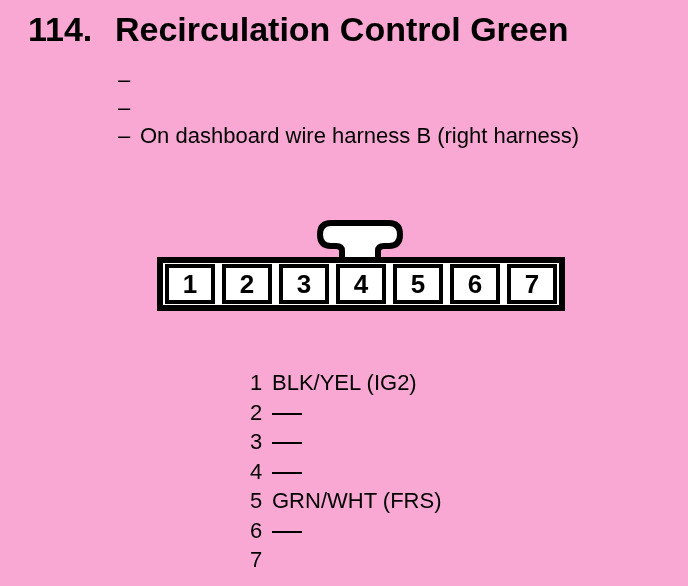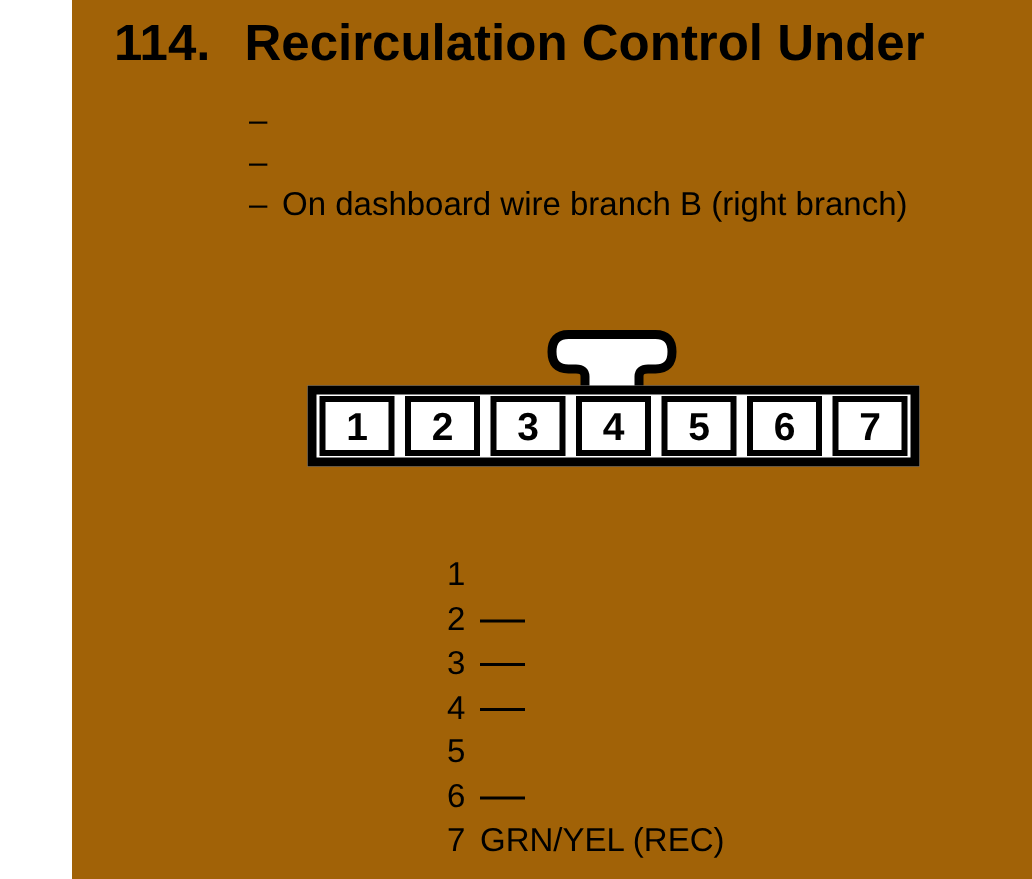--- a/index.html
+++ b/index.html
@@ -4,21 +4,21 @@
 <style>
   html, body { margin: 0; padding: 0; }
   body {
     width: 688px; height: 586px;
     background: #ffffff;
     color: #000000;
     font-family: "Liberation Sans", "DejaVu Sans", sans-serif;
     position: relative;
     overflow: hidden;
   }
-  .page { position: absolute; inset: 0; background: #a16207; margin-left: 48px; }
+  .page { position: absolute; inset: 0; background: #f9a8d4; }
 
   
   .heading {
     position: absolute; left: 28px; top: 10px;
     display: flex;
     font-weight: bold; font-size: 34px; line-height: 38px;
     white-space: nowrap;
   }
   .fig-num { width: 87px; flex: 0 0 87px; }
 
@@ -65,72 +65,73 @@
     align-self: center; margin-top: 3px;
   }
 </style>
 </head>
 <body>
 
 <div class="page">
 
   <div class="heading">
     <span class="fig-num">114.</span>
-    <span class="fig-title">Recirculation Control Under</span>
+    <span class="fig-title">Recirculation Control Green</span>
   </div>
 
   <div class="notes">
       <div class="note-row">
         <span class="note-dash">–</span>
       </div>
       <div class="note-row">
         <span class="note-dash">–</span>
       </div>
       <div class="note-row">
         <span class="note-dash">–</span>
-        <span class="note-text">On dashboard wire branch B (right branch)</span>
+        <span class="note-text">On dashboard wire harness B (right harness)</span>
       </div>
     </div>
 
   <svg class="latch" width="120" height="50" viewBox="300 212 120 50">
     <path d="M 342 262 L 342 251 Q 342 246 336 246 L 331 246 Q 320 246 320 234.5 Q 320 223 331 223 L 389 223 Q 400 223 400 234.5 Q 400 246 389 246 L 384 246 Q 378 246 378 251 L 378 262" fill="#ffffff" stroke="#000000" stroke-width="6"></path>
   </svg>
 
   <div class="connector">
       <div class="cavity">1</div>
       <div class="cavity">2</div>
       <div class="cavity">3</div>
       <div class="cavity">4</div>
       <div class="cavity">5</div>
       <div class="cavity">6</div>
       <div class="cavity">7</div>
     </div>
 
   <div class="pinlist">
       <div class="pin-row">
         <span class="pin-num">1</span>
+        <span class="pin-wire">BLK/YEL (IG2)</span>
       </div>
       <div class="pin-row">
         <span class="pin-num">2</span>
         <span class="no-wire-line"></span>
       </div>
       <div class="pin-row">
         <span class="pin-num">3</span>
         <span class="no-wire-line"></span>
       </div>
       <div class="pin-row">
         <span class="pin-num">4</span>
         <span class="no-wire-line"></span>
       </div>
       <div class="pin-row">
         <span class="pin-num">5</span>
+        <span class="pin-wire">GRN/WHT (FRS)</span>
       </div>
       <div class="pin-row">
         <span class="pin-num">6</span>
         <span class="no-wire-line"></span>
       </div>
       <div class="pin-row">
         <span class="pin-num">7</span>
-        <span class="pin-wire">GRN/YEL (REC)</span>
       </div>
     </div>
 
 </div>
 
 </body></html>

